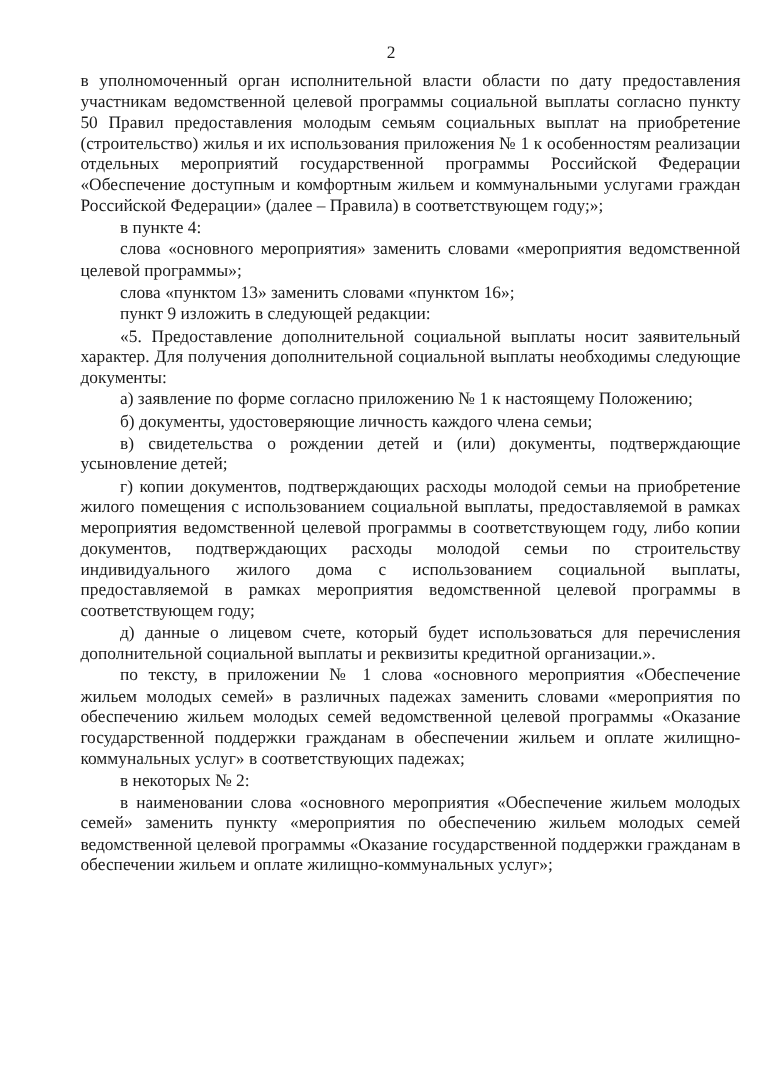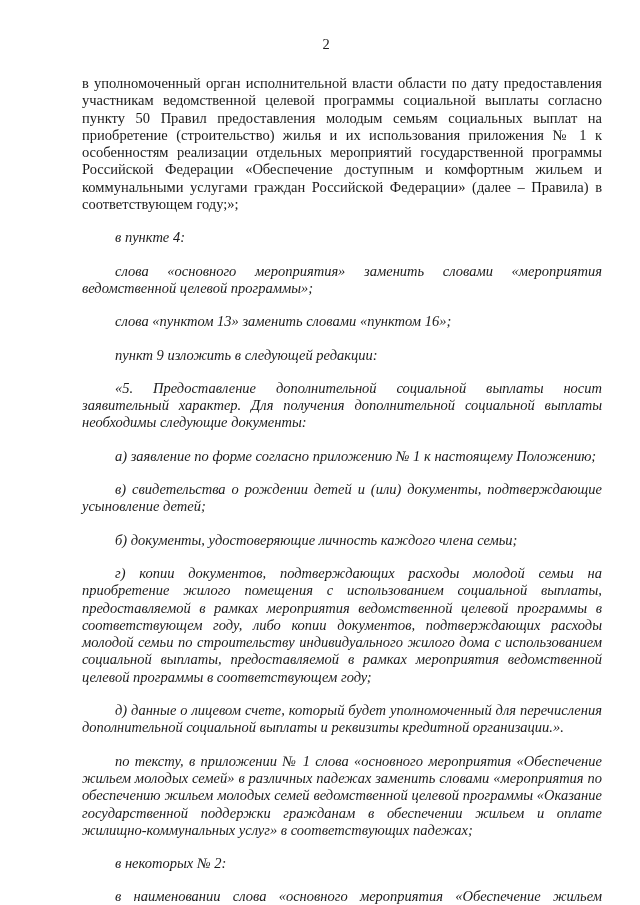--- a/index.html
+++ b/index.html
@@ -29,42 +29,41 @@
     position: absolute;
     top: 59px;
     left: 66px;
     width: 552px;
     font-size: 14.5px;
     line-height: 17.3px;
     text-align: justify;
     text-justify: inter-word;
   }
   .body-text p {
-    margin: 16px;
+    margin: 1px;
     padding: 0;
   }
   .body-text p.indent {
     text-indent: 33px;
-    font-style: italic;
   }
 </style>
 </head>
 <body>
 
 <div class="page">
   <div class="page-number">2</div>
   <div class="body-text">
       <p>в уполномоченный орган исполнительной власти области по дату предоставления участникам ведомственной целевой программы социальной выплаты согласно пункту 50 Правил предоставления молодым семьям социальных выплат на приобретение (строительство) жилья и их использования приложения № 1 к особенностям реализации отдельных мероприятий государственной программы Российской Федерации «Обеспечение доступным и комфортным жильем и коммунальными услугами граждан Российской Федерации» (далее – Правила) в соответствующем году;»;</p>
       <p class="indent">в пункте 4:</p>
       <p class="indent">слова «основного мероприятия» заменить словами «мероприятия ведомственной целевой программы»;</p>
       <p class="indent">слова «пунктом 13» заменить словами «пунктом 16»;</p>
       <p class="indent">пункт 9 изложить в следующей редакции:</p>
       <p class="indent">«5. Предоставление дополнительной социальной выплаты носит заявительный характер. Для получения дополнительной социальной выплаты необходимы следующие документы:</p>
       <p class="indent">а) заявление по форме согласно приложению № 1 к настоящему Положению;</p>
+      <p class="indent">б) документы, удостоверяющие личность каждого члена семьи;</p>
       <p class="indent">в) свидетельства о рождении детей и (или) документы, подтверждающие усыновление детей;</p>
-      <p class="indent">б) документы, удостоверяющие личность каждого члена семьи;</p>
       <p class="indent">г) копии документов, подтверждающих расходы молодой семьи на приобретение жилого помещения с использованием социальной выплаты, предоставляемой в рамках мероприятия ведомственной целевой программы в соответствующем году, либо копии документов, подтверждающих расходы молодой семьи по строительству индивидуального жилого дома с использованием социальной выплаты, предоставляемой в рамках мероприятия ведомственной целевой программы в соответствующем году;</p>
-      <p class="indent">д) данные о лицевом счете, который будет уполномоченный для перечисления дополнительной социальной выплаты и реквизиты кредитной организации.».</p>
+      <p class="indent">д) данные о лицевом счете, который будет использоваться для перечисления дополнительной социальной выплаты и реквизиты кредитной организации.».</p>
       <p class="indent">по тексту, в приложении № 1 слова «основного мероприятия «Обеспечение жильем молодых семей» в различных падежах заменить словами «мероприятия по обеспечению жильем молодых семей ведомственной целевой программы «Оказание государственной поддержки гражданам в обеспечении жильем и оплате жилищно-коммунальных услуг» в соответствующих падежах;</p>
       <p class="indent">в некоторых № 2:</p>
       <p class="indent">в наименовании слова «основного мероприятия «Обеспечение жильем молодых семей» заменить пункту «мероприятия по обеспечению жильем молодых семей ведомственной целевой программы «Оказание государственной поддержки гражданам в обеспечении жильем и оплате жилищно-коммунальных услуг»;</p>
     </div>
 </div>
 
 </body></html>

